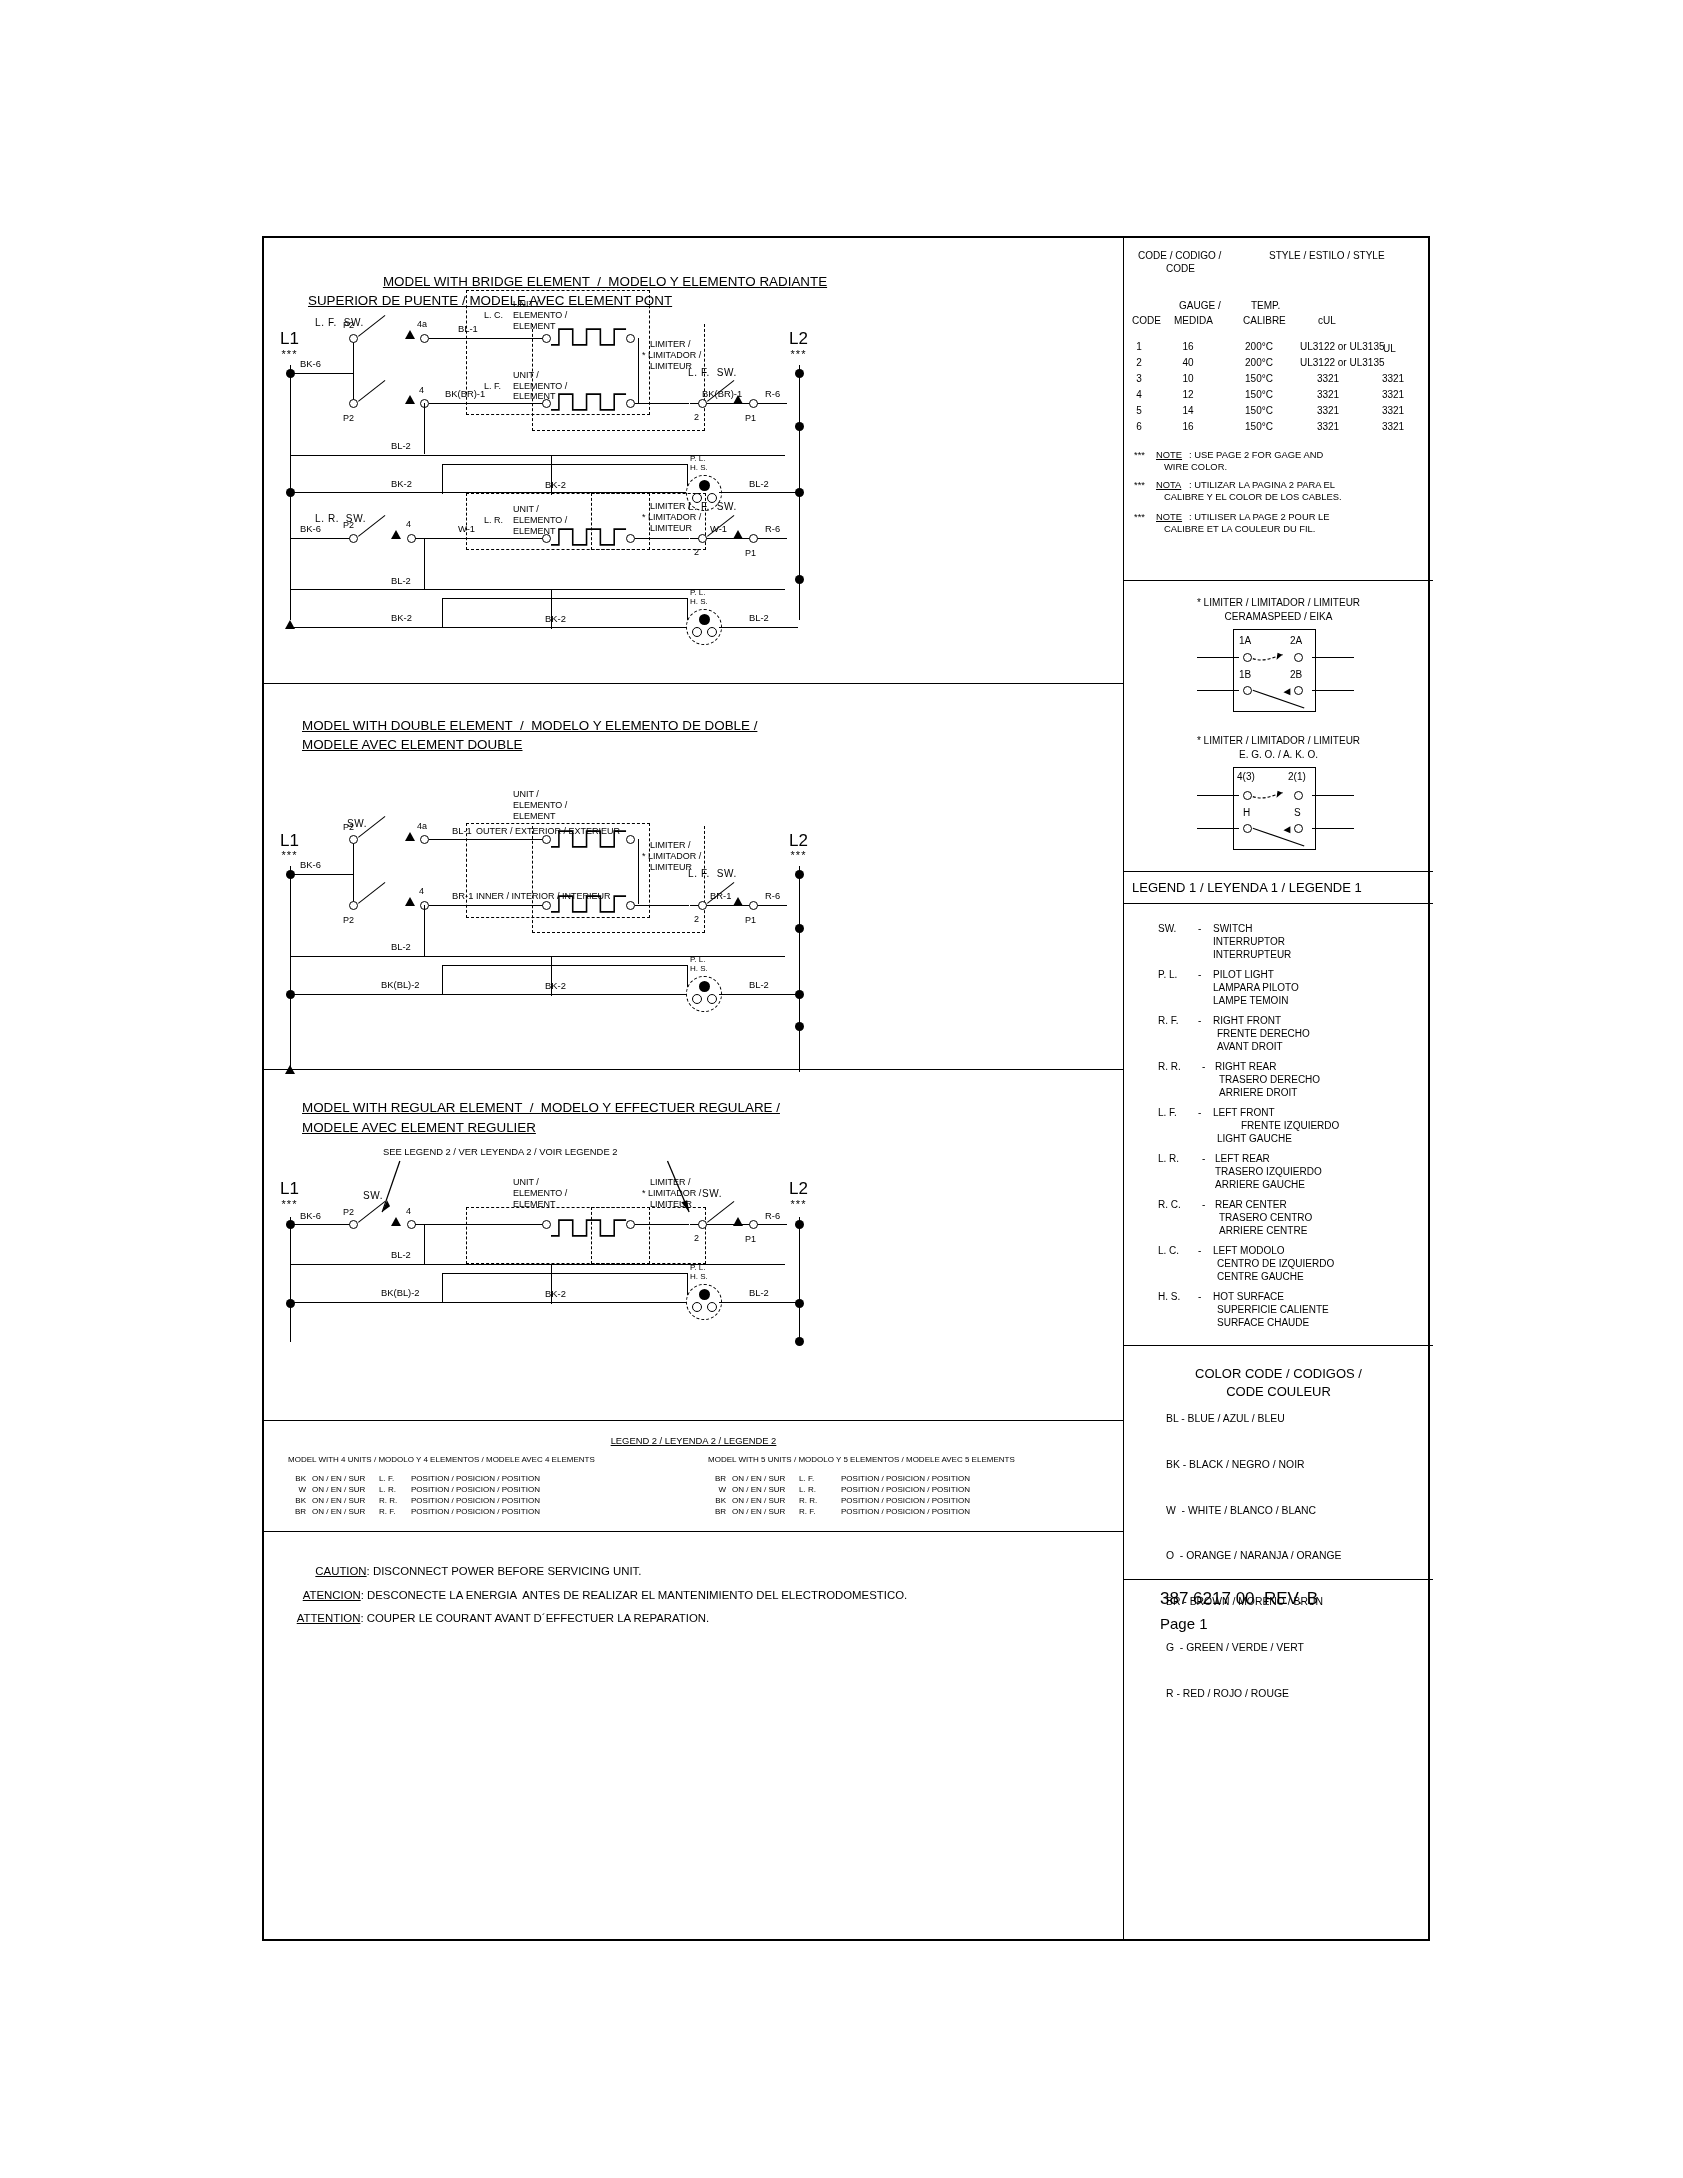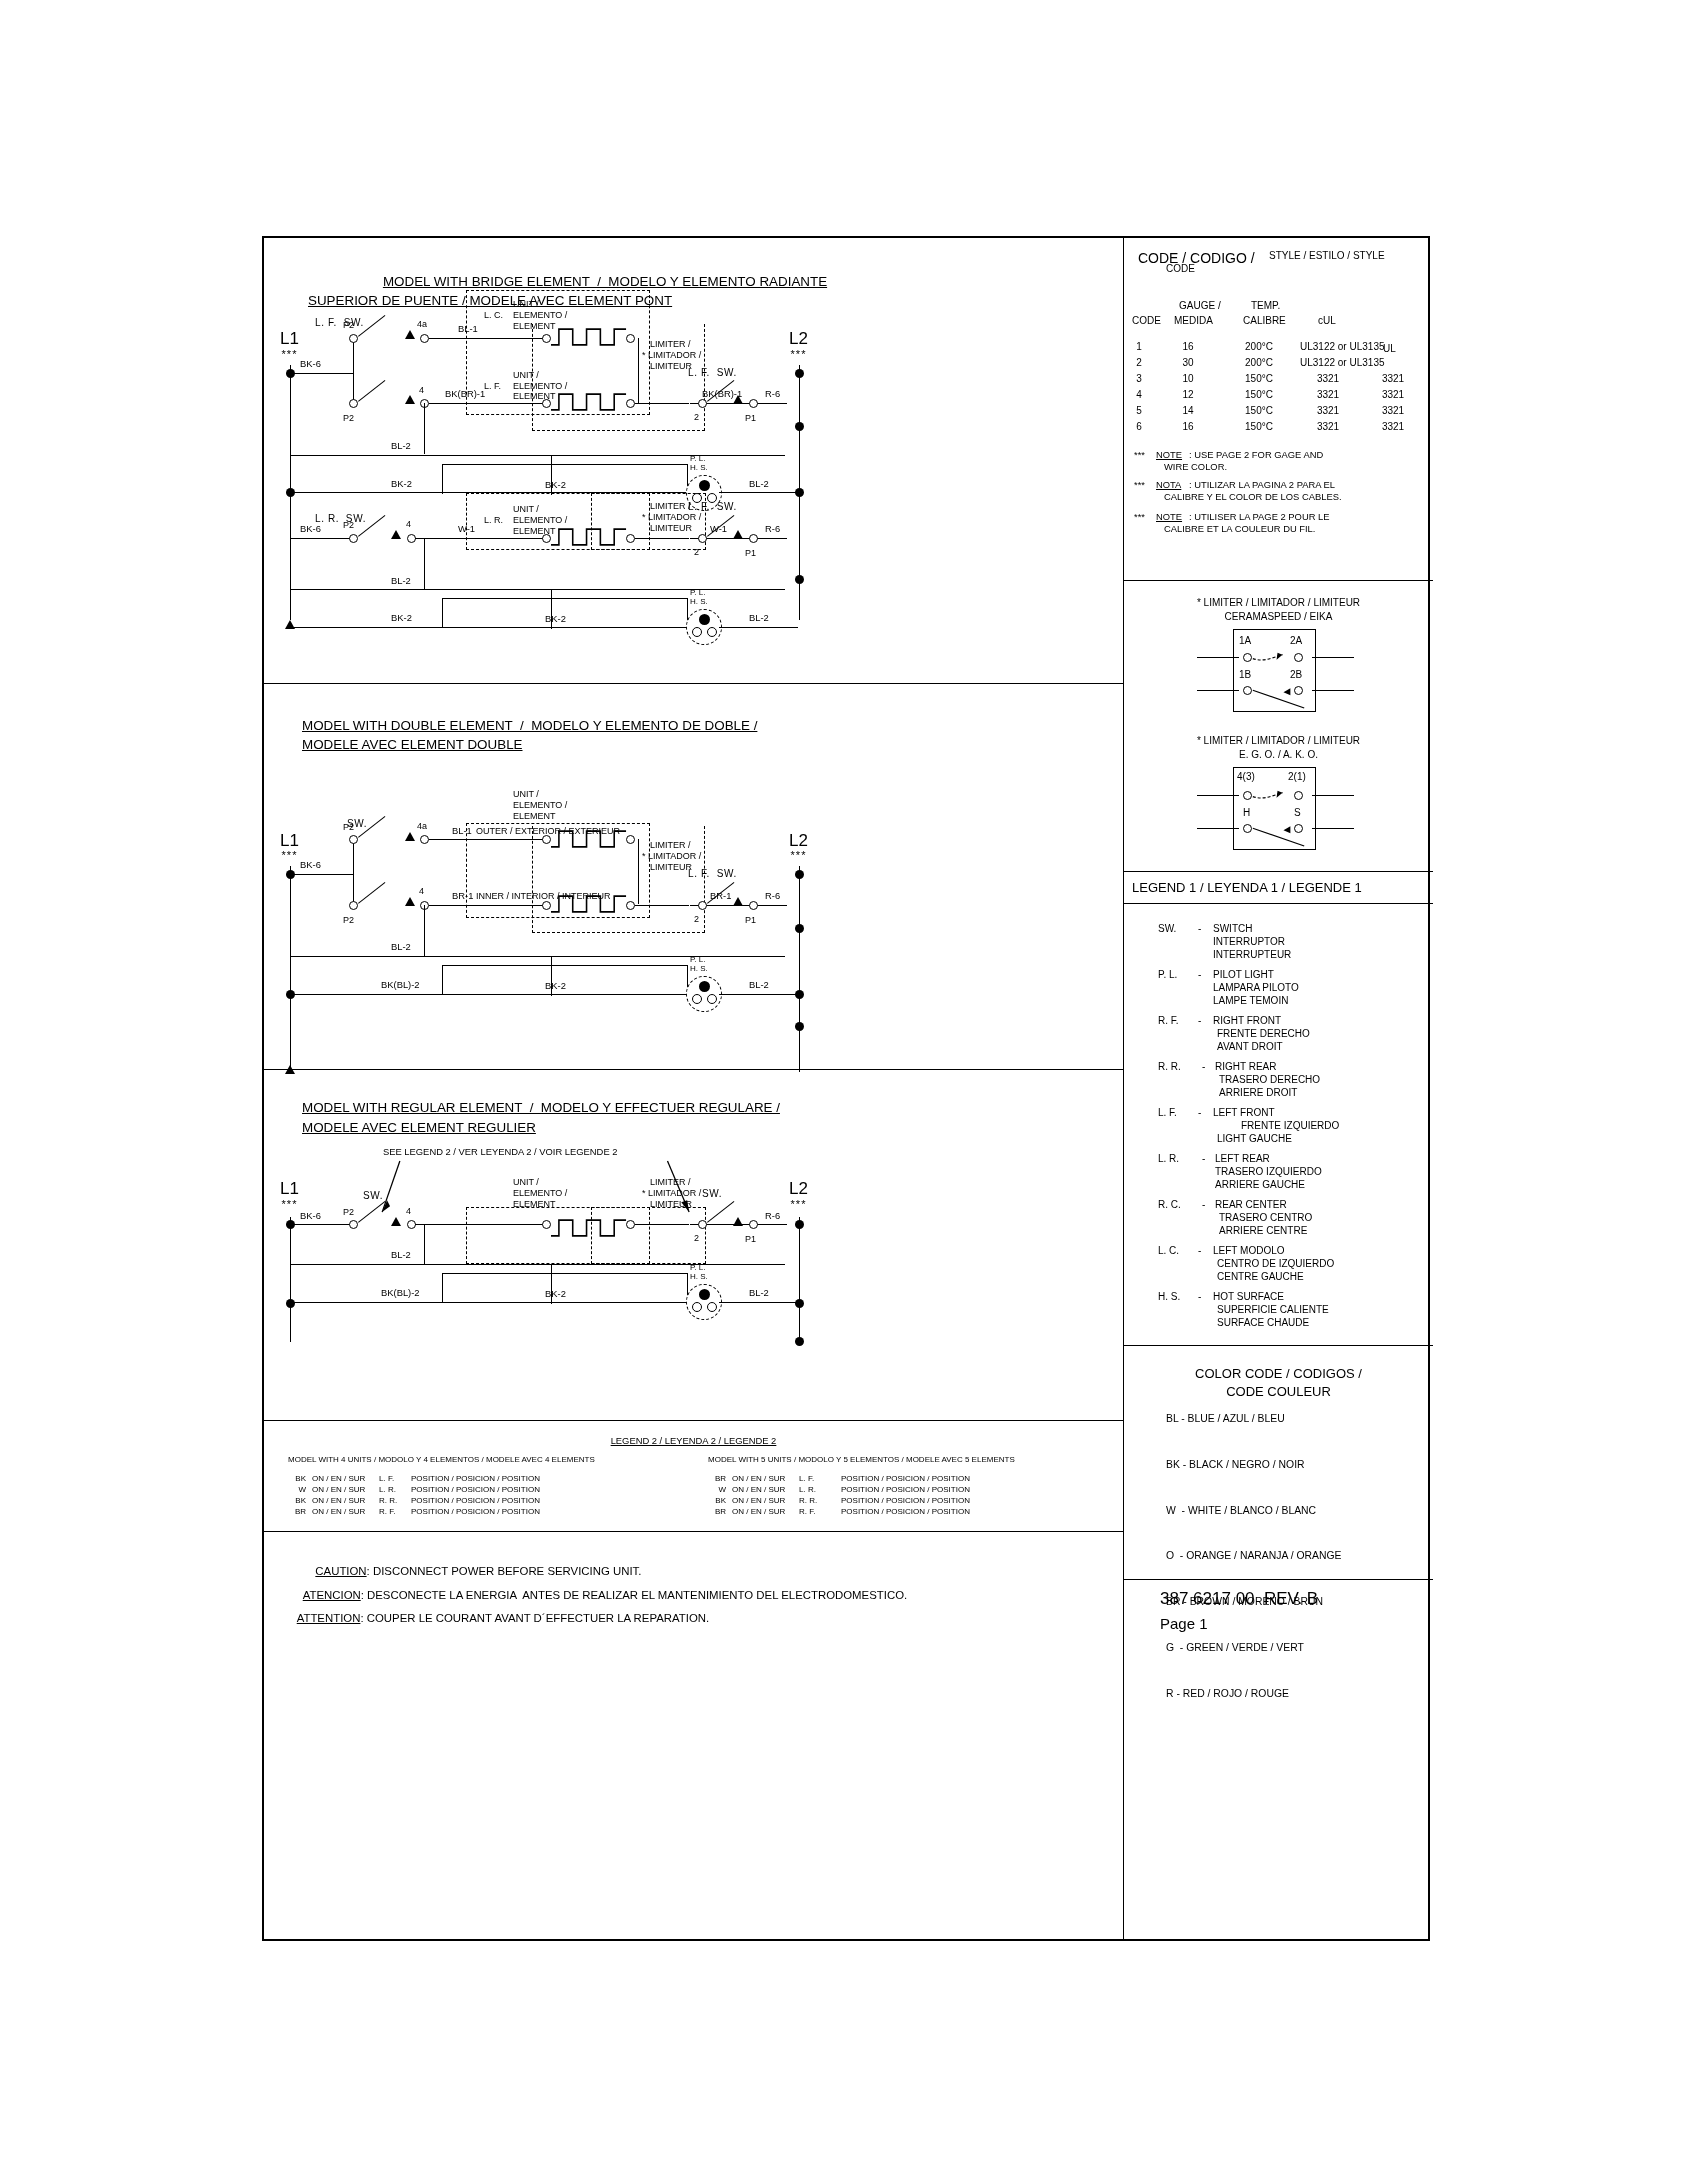--- a/index.html
+++ b/index.html
@@ -456,42 +456,42 @@
       </div>
       <div class="txt" style="left:8px;top:67px;font-size:11.4px;">
         <span class="ul">ATTENTION</span><span>: COUPER LE COURANT AVANT D´EFFECTUER LA REPARATION.</span>
       </div>
     </div>
   </div>
 
   <div class="rightcol">
 
     <div class="rbox" style="top:0;height:343px;">
-      <div class="txt" style="left:14px;top:12px;font-size:14px;">CODE / CODIGO /</div>
+      <div class="txt" style="left:14px;top:12px;font-size:10px;">CODE / CODIGO /</div>
       <div class="txt" style="left:42px;top:25px;font-size:10px;">CODE</div>
       <div class="txt" style="left:145px;top:12px;font-size:10px;">STYLE / ESTILO / STYLE</div>
 
       <div class="txt" style="left:55px;top:62px;font-size:10px;">GAUGE /</div>
       <div class="txt" style="left:127px;top:62px;font-size:10px;">TEMP.</div>
       <div class="txt" style="left:8px;top:77px;font-size:10px;">CODE</div>
       <div class="txt" style="left:50px;top:77px;font-size:10px;">MEDIDA</div>
       <div class="txt" style="left:119px;top:77px;font-size:10px;">CALIBRE</div>
       <div class="txt" style="left:194px;top:77px;font-size:10px;">cUL</div>
       <div class="txt" style="left:259px;top:77px;font-size:10px;margin-top:28px;">UL</div>
 
       <div class="abs" style="left:0;top:103px;width:309px;">
         <div style="position:relative;height:16px;font-size:10px;">
           <span class="txt" style="left:0;top:0;width:30px;text-align:center;">1</span>
           <span class="txt" style="left:46px;top:0;width:36px;text-align:center;">16</span>
           <span class="txt" style="left:113px;top:0;width:44px;text-align:center;">200°C</span>
           <span class="txt" style="left:176px;top:0;">UL3122 or UL3135</span>
         </div>
         <div style="position:relative;height:16px;font-size:10px;">
           <span class="txt" style="left:0;top:0;width:30px;text-align:center;">2</span>
-          <span class="txt" style="left:46px;top:0;width:36px;text-align:center;">30</span>
+          <span class="txt" style="left:46px;top:0;width:36px;text-align:center;">40</span>
           <span class="txt" style="left:113px;top:0;width:44px;text-align:center;">200°C</span>
           <span class="txt" style="left:176px;top:0;">UL3122 or UL3135</span>
         </div>
         <div style="position:relative;height:16px;font-size:10px;">
           <span class="txt" style="left:0;top:0;width:30px;text-align:center;">3</span>
           <span class="txt" style="left:46px;top:0;width:36px;text-align:center;">10</span>
           <span class="txt" style="left:113px;top:0;width:44px;text-align:center;">150°C</span>
           <span class="txt" style="left:184px;top:0;width:40px;text-align:center;">3321</span>
           <span class="txt" style="left:249px;top:0;width:40px;text-align:center;">3321</span>
         </div>

